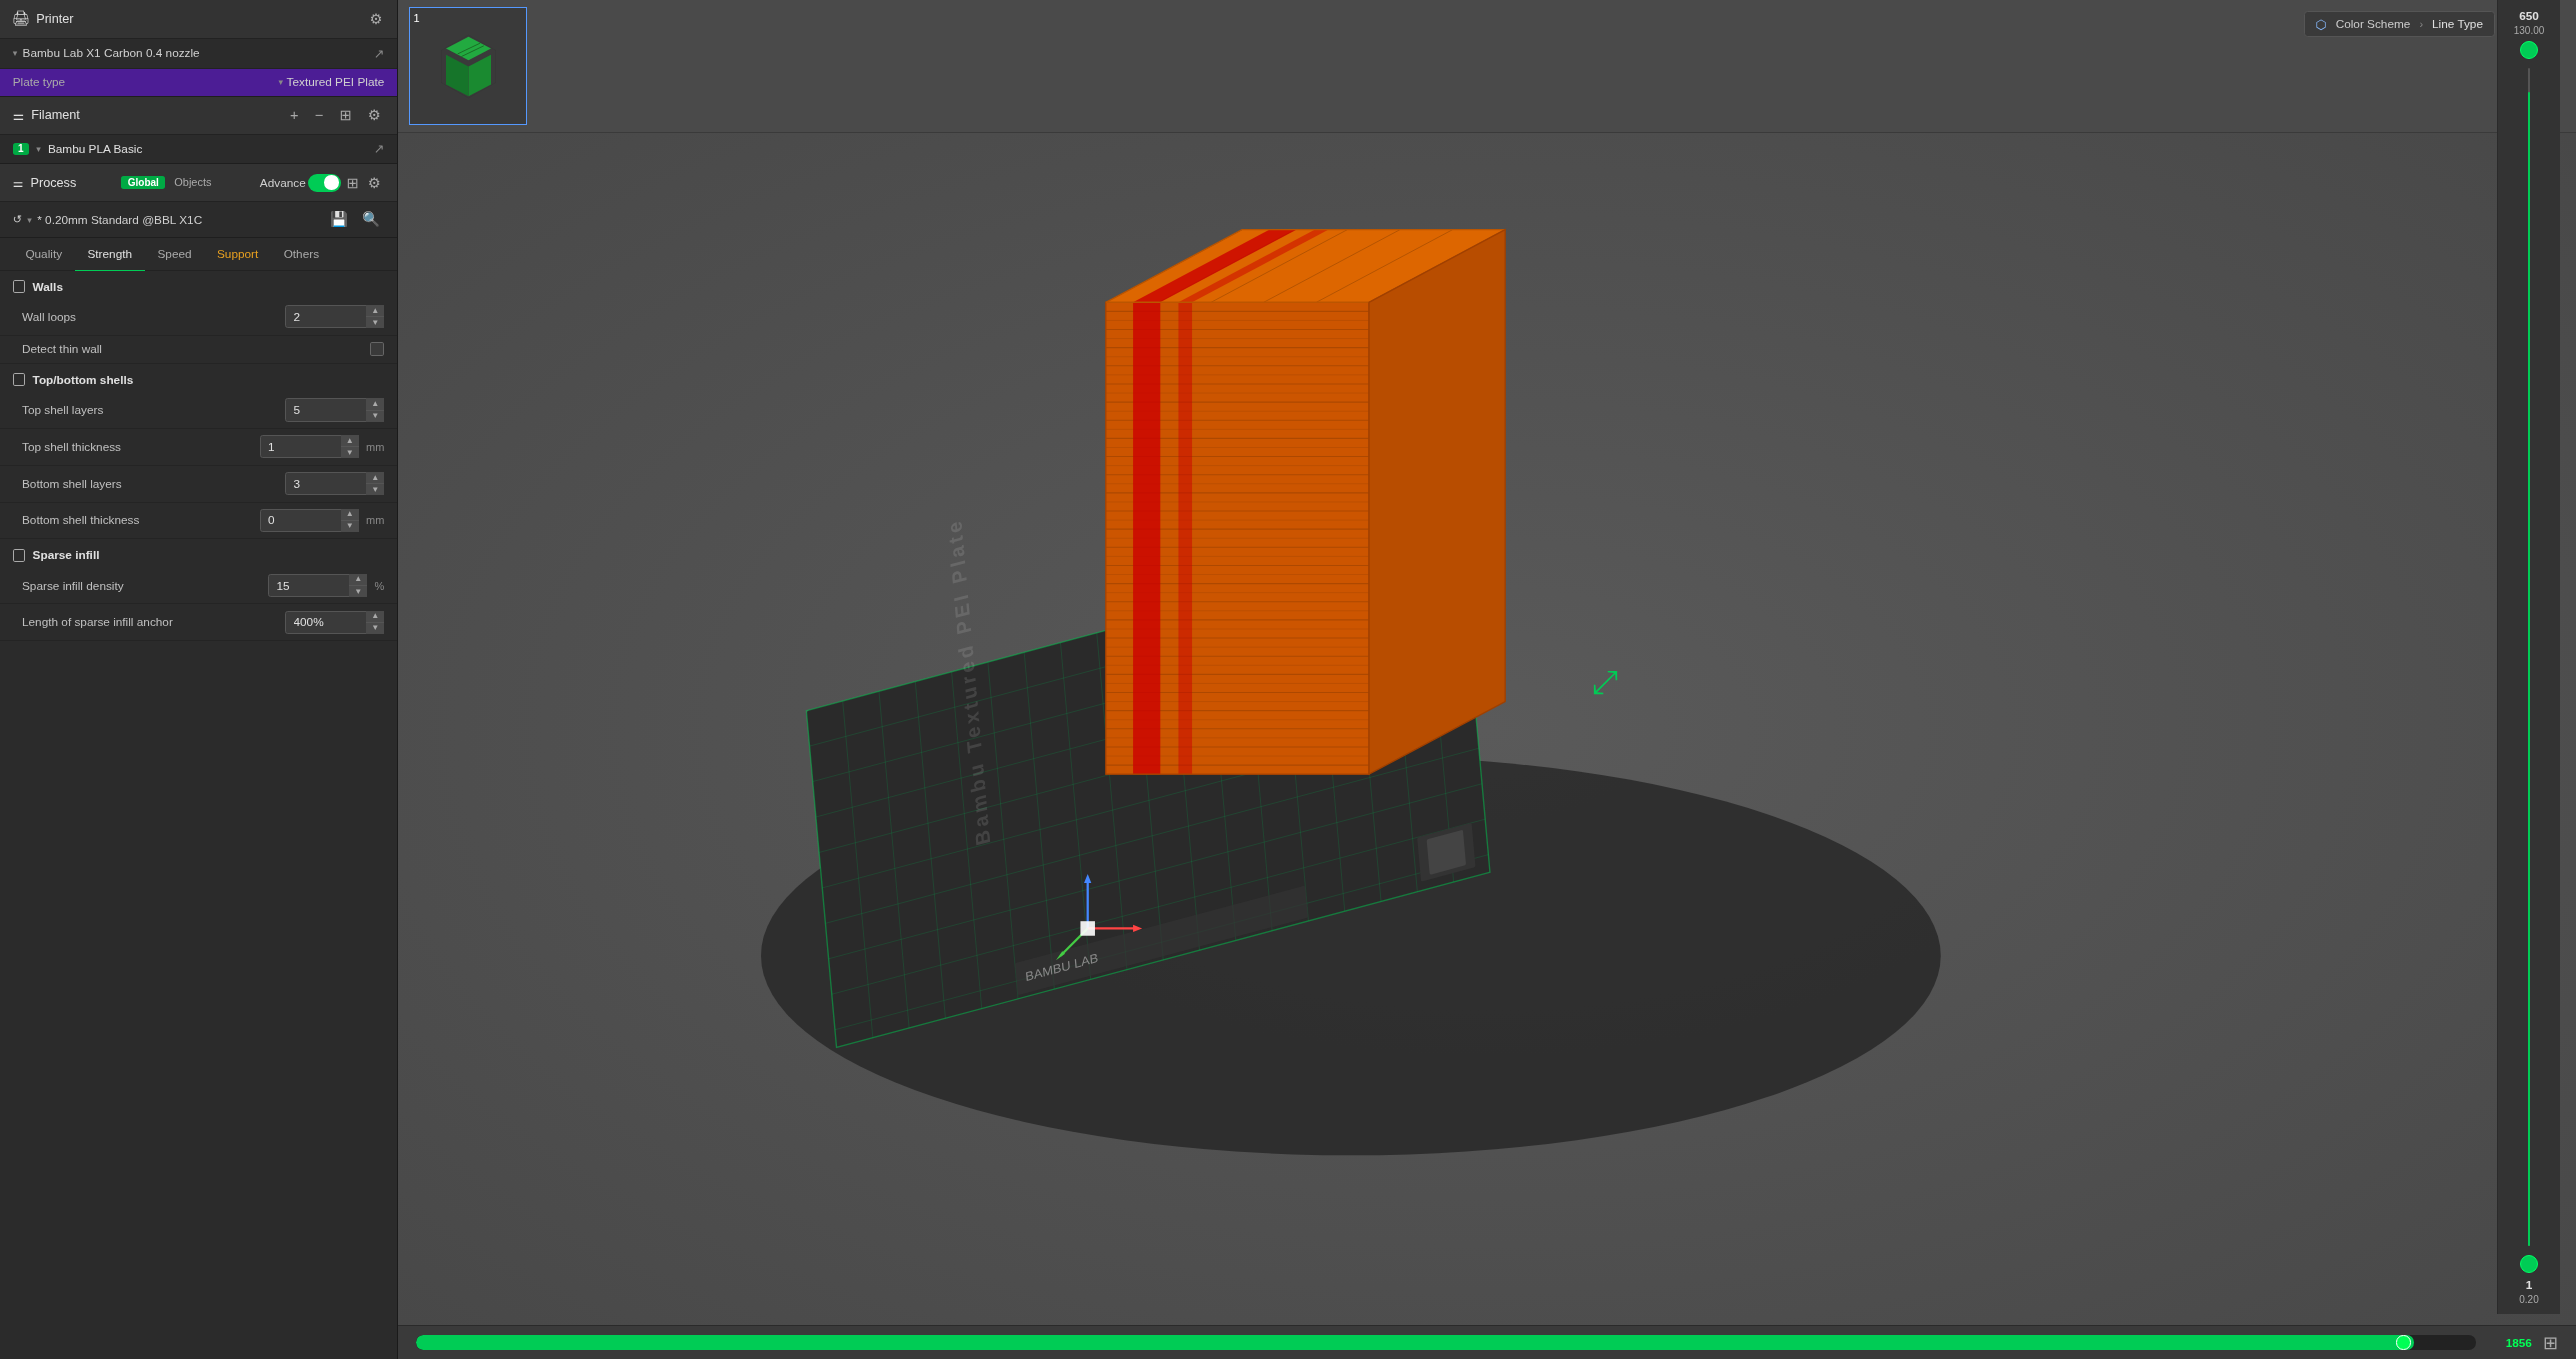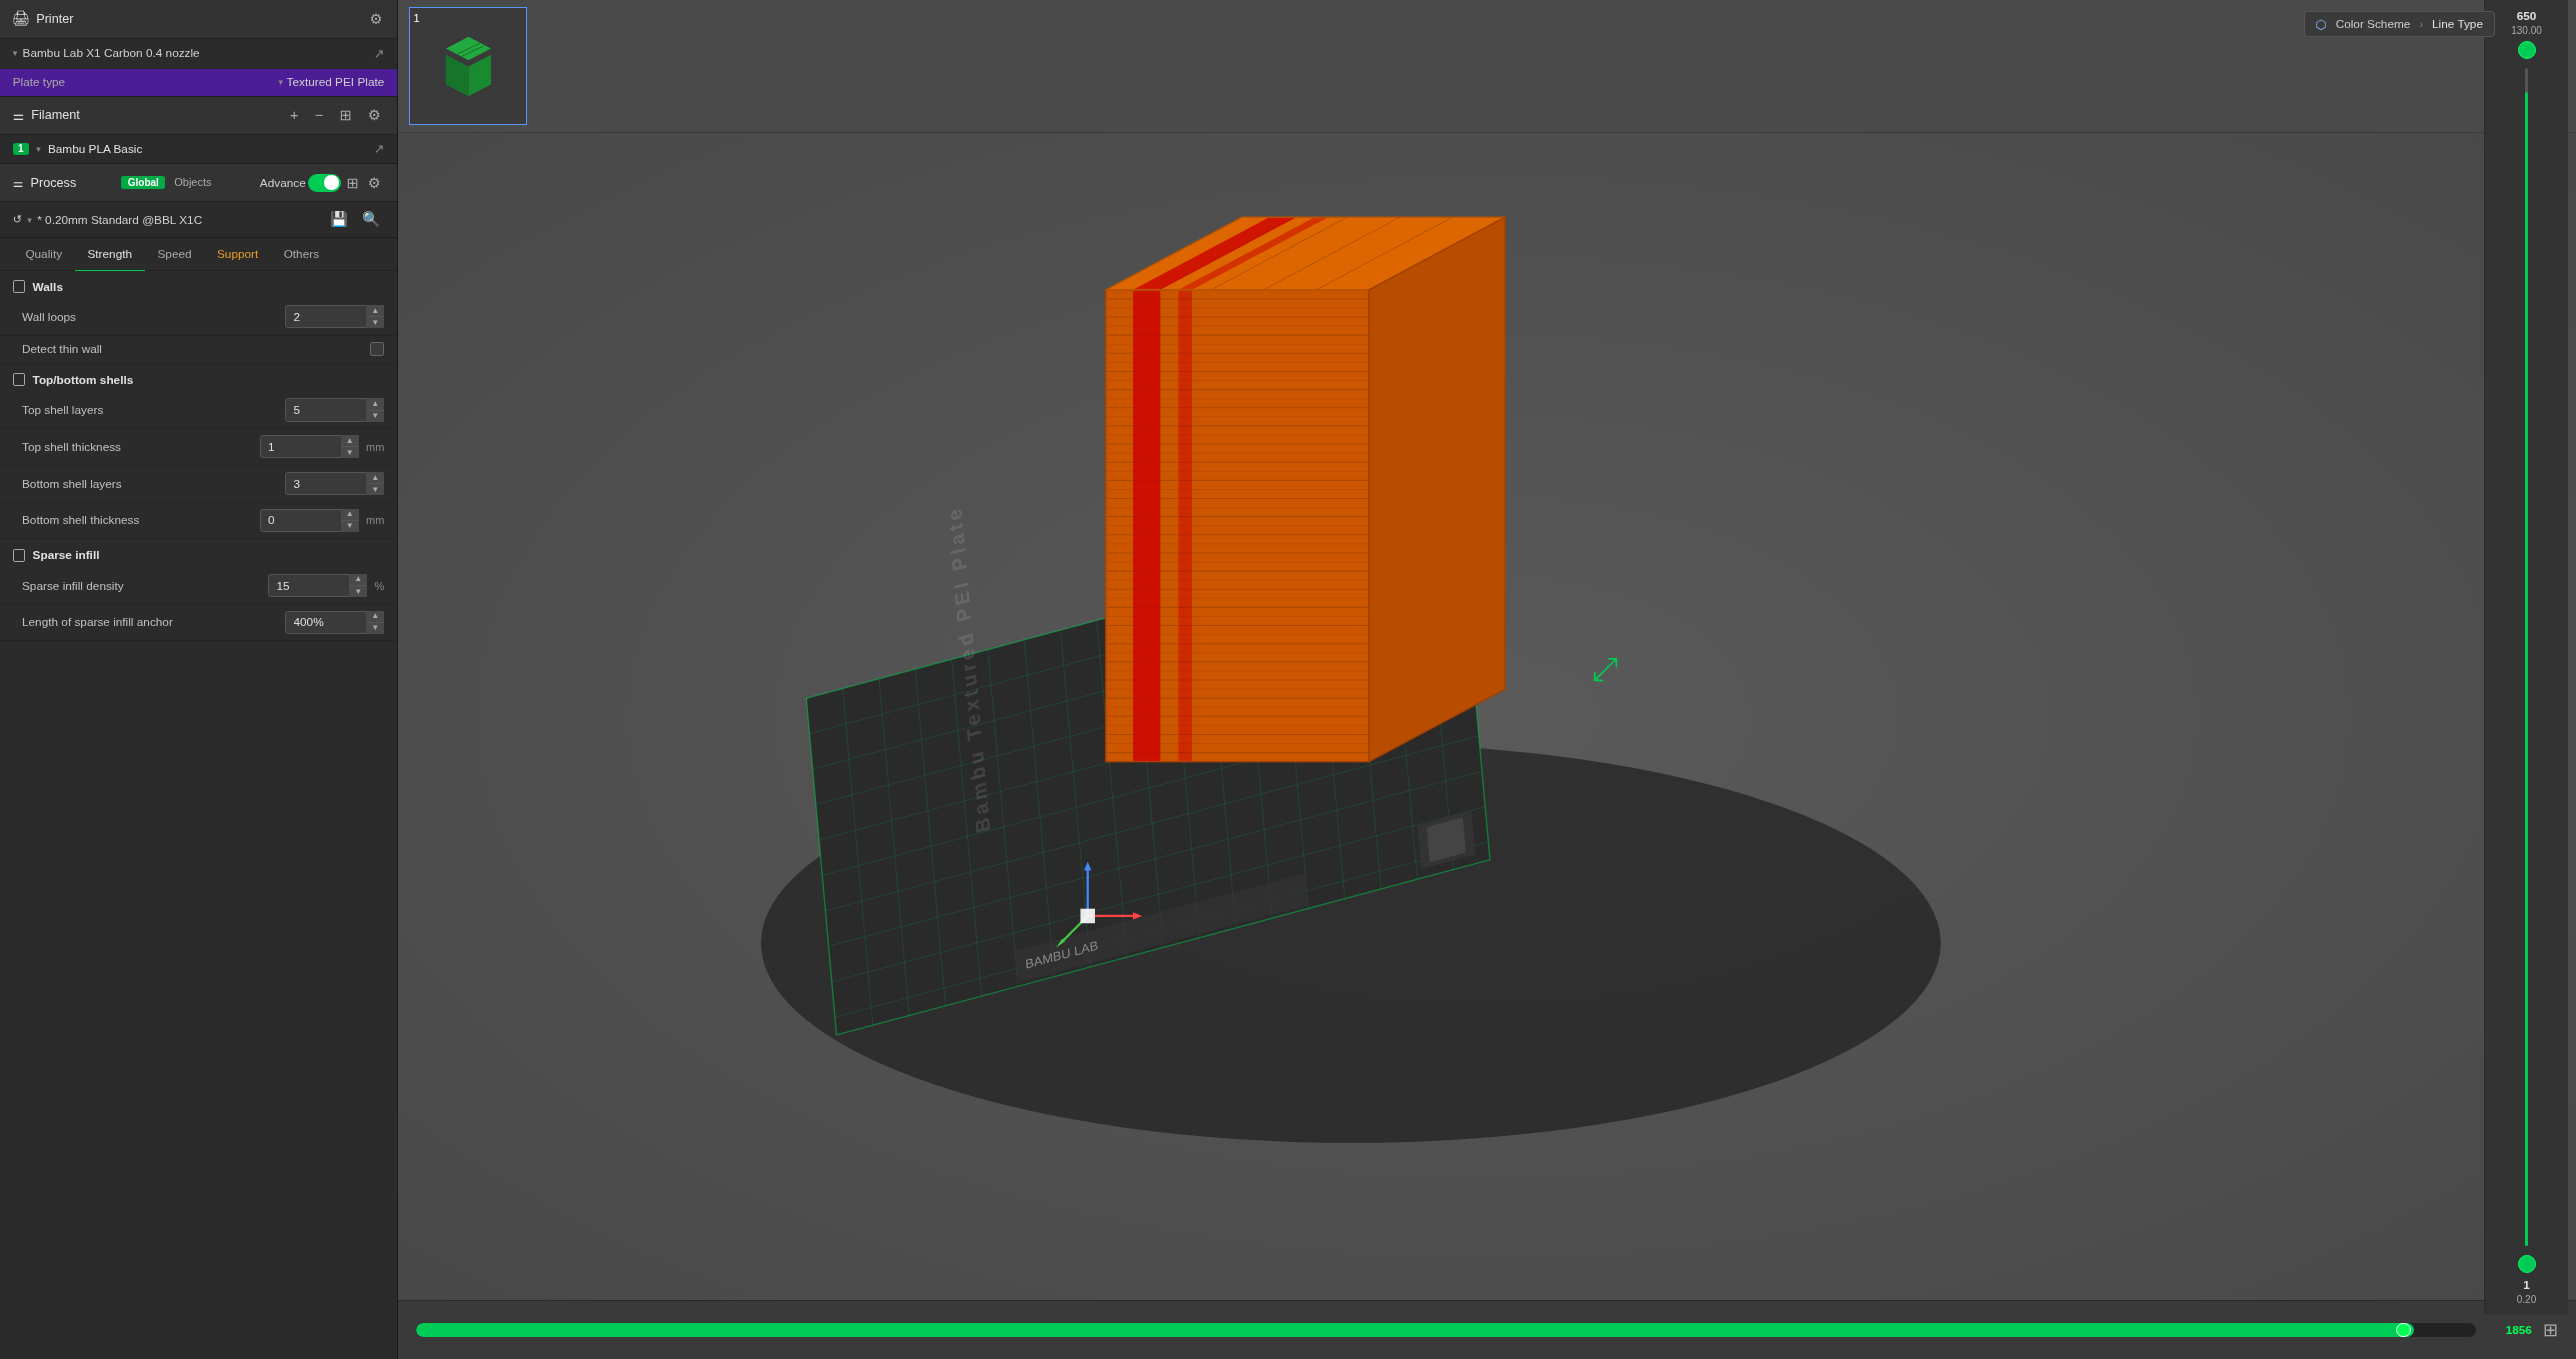--- a/index.html
+++ b/index.html
@@ -514,21 +514,21 @@
     }
     .layer-num-bottom {
       display: flex;
       flex-direction: column;
       align-items: center;
       gap: 1.8px;
     }
 
     
     .bottom-bar {
-      height: 59px;
+      height: 34px;
       background: #3a3a3a;
       display: flex;
       align-items: center;
       padding: 0 18px;
       gap: 11px;
       border-top: 0.9px solid #2a2a2a;
     }
     .progress-bar-wrap {
       flex: 1;
       height: 14.5px;
@@ -998,21 +998,21 @@
 
       <g transform="translate(1330, 560)">
         <text font-size="36" fill="#00cc55" text-anchor="middle">⤢</text>
       </g>
 
     </svg>
 
     
   </div>
 
-  <div style="position:absolute; right:8px; top:0; bottom:45px; width:84px; background:#333; border-left:0.9px solid #2a2a2a; display:flex; flex-direction:column; align-items:center; padding:9px 5px; gap:5.4px;">
+  <div style="position:absolute; right:16px; top:0; bottom:45px; width:63px; background:#333; border-left:0.9px solid #2a2a2a; display:flex; flex-direction:column; align-items:center; padding:9px 5px; gap:5.4px;">
     <div class="layer-num-top">
       <span class="layer-val">650</span>
       <span class="layer-sub">130.00</span>
     </div>
     <div class="slider-dot"></div>
     <div class="slider-track" style="flex:1; width:2.7px; background:#555; margin:3.6px 0; border-radius:1.8px; position:relative;">
       <div class="slider-fill" style="position:absolute; bottom:0; left:0; right:0; height:98%; background:#00cc55; border-radius:1.8px;"></div>
     </div>
     <div class="slider-dot"></div>
     <div class="layer-num-bottom">

